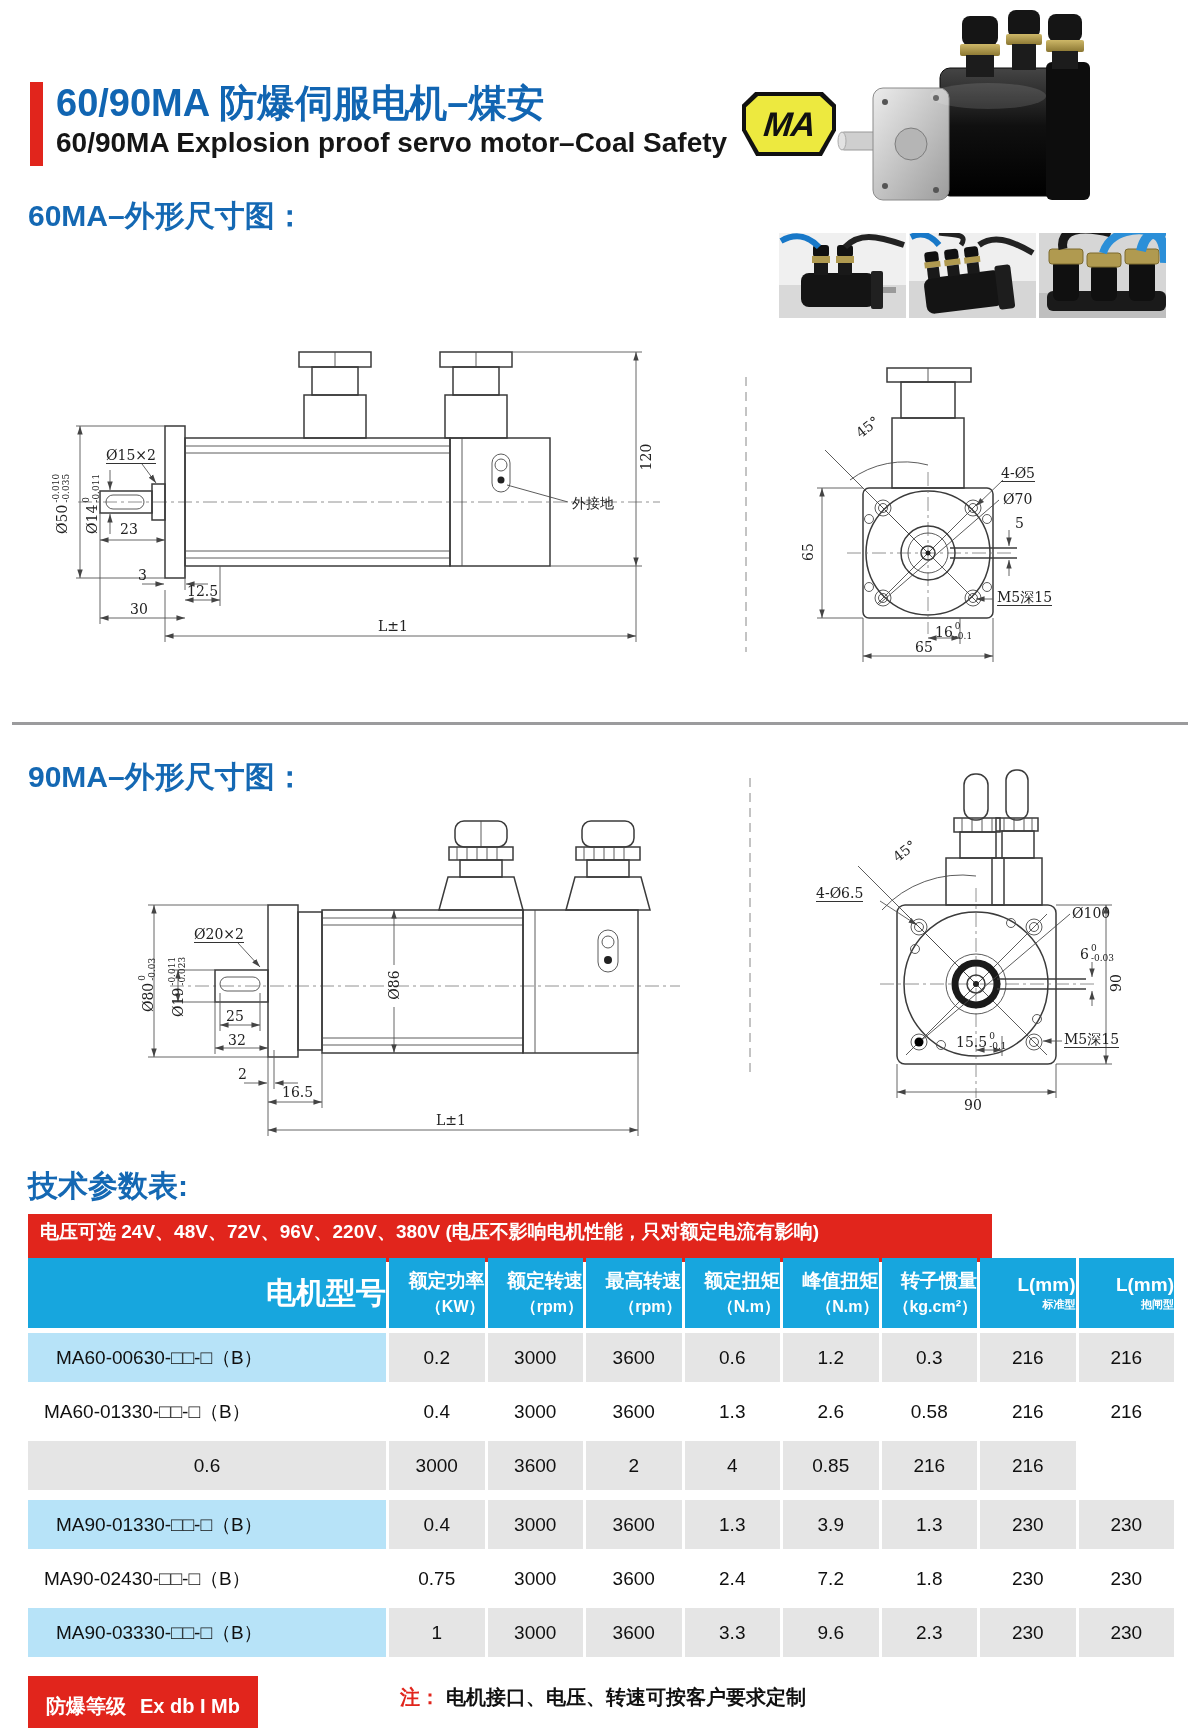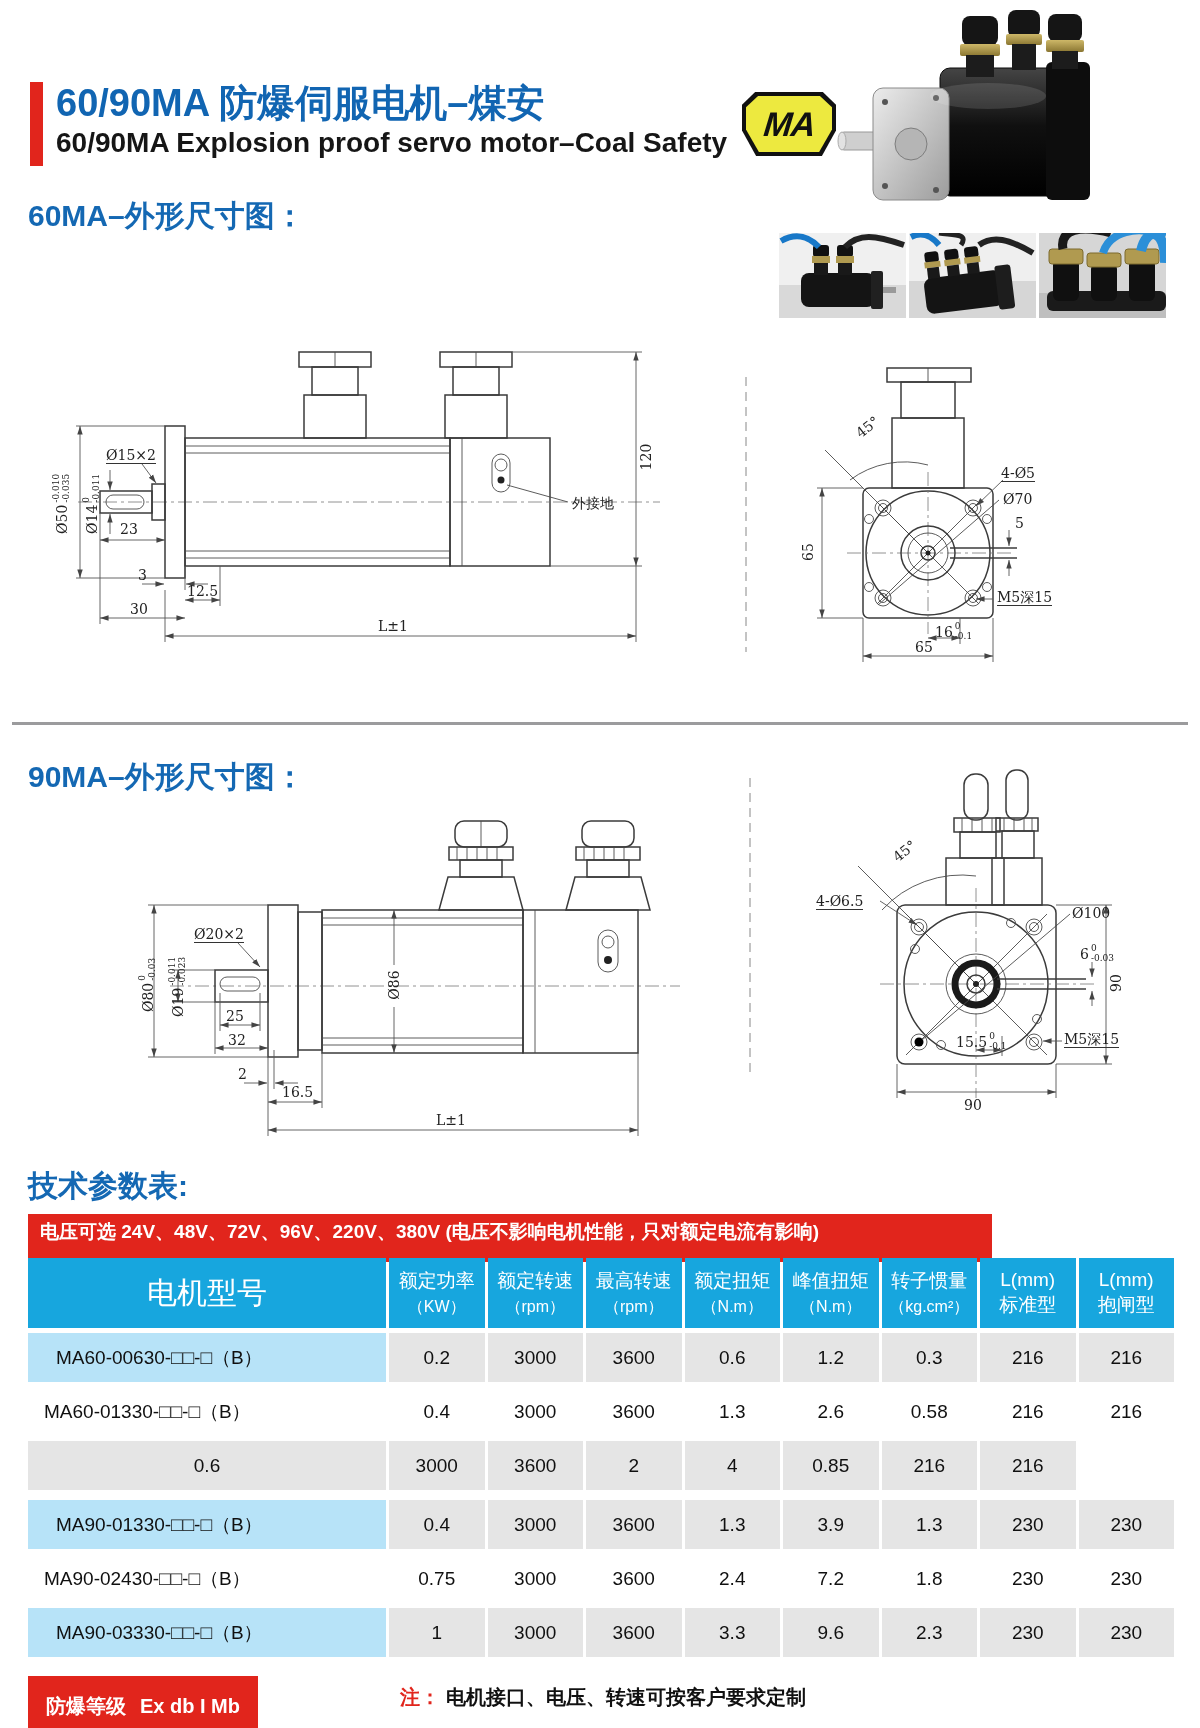--- a/index.html
+++ b/index.html
@@ -35,23 +35,23 @@
   .dim.rot{transform:rotate(-90deg);transform-origin:center;justify-content:center;}
   .dim.u > span:first-child{border-bottom:1px solid #333;padding-bottom:1px;}
   .dim.a45{transform:rotate(-38deg);}
   
   .volt-banner{position:absolute;left:28px;top:1214px;width:952px;height:48px;background:#E1251C;color:#fff;
                font-size:19px;font-weight:bold;line-height:36px;padding-left:12px;white-space:nowrap;}
   .ptable{position:absolute;left:28px;top:1258px;width:1146px;}
   .prow{display:grid;grid-template-columns:358px repeat(8,1fr);gap:3px;margin-bottom:5px;}
   .prow.gap{margin-top:10px;}
   .phead{height:70px;margin-bottom:5px;}
-  .hc{background:#17A6DE;color:#fff;display:flex;flex-direction:column;align-items:center;justify-content:center;font-weight:normal;}
+  .hc{background:#17A6DE;color:#fff;display:flex;flex-direction:column;align-items:flex-end;justify-content:center;font-weight:bold;}
   .hc .l1{font-size:19px;} .hc .l2{font-size:16px;margin-top:3px;}
-  .hc .l1.big{font-size:30px;} .hc .l2.small{font-size:19px;margin-top:1px;}
+  .hc .l1.big{font-size:30px;} .hc .l2.small{font-size:11px;margin-top:1px;}
   .prow.r-data{height:49px;}
   .mc{display:flex;align-items:center;padding-left:16px;font-size:19px;color:#101010;}
   .vc{display:flex;align-items:center;justify-content:center;font-size:19px;color:#101010;}
   .shaded .mc{background:#B7E3F8;padding-left:28px;} .shaded .vc{background:#E5E5E5;}
   .plain .mc,.plain .vc{background:#fff;}
   
   .rating-badge{position:absolute;left:28px;top:1676px;background:#E1251C;color:#fff;font-size:20px;
                 font-weight:bold;padding:17px 18px;white-space:nowrap;}
   .rating-badge .val{margin-left:14px;}
   .note{position:absolute;left:400px;top:1684px;font-size:20px;font-weight:bold;white-space:nowrap;}
@@ -512,21 +512,21 @@
       <line class="diml" x1="366" y1="157" x2="366" y2="316" marker-start="url(#a90f)" marker-end="url(#a90f)"></line>
       <line class="diml" x1="262" y1="288" x2="262" y2="308"></line>
       <line class="diml" x1="236" y1="302" x2="262" y2="302" marker-start="url(#a90f)" marker-end="url(#a90f)"></line>
       <line class="diml" x1="157" y1="316" x2="157" y2="350"></line>
         <line class="diml" x1="316" y1="316" x2="316" y2="350"></line>
       <line class="diml" x1="157" y1="344" x2="316" y2="344" marker-start="url(#a90f)" marker-end="url(#a90f)"></line>
     </svg>
     <div class="dim a45" style="left:152px;top:96px;">
         <span>45°</span>
       </div>
-    <div class="dim u" style="left:76px;top:146px;">
+    <div class="dim u" style="left:76px;top:138px;">
         <span>4-Ø6.5</span>
       </div>
     <div class="dim" style="left:332px;top:158px;justify-content:center;">
         <span>Ø100</span>
       </div>
     <div class="dim" style="left:340px;top:196px;">
         <span>6</span>
         <span class="tol">
           <span>0</span>
           <span>-0.03</span>

